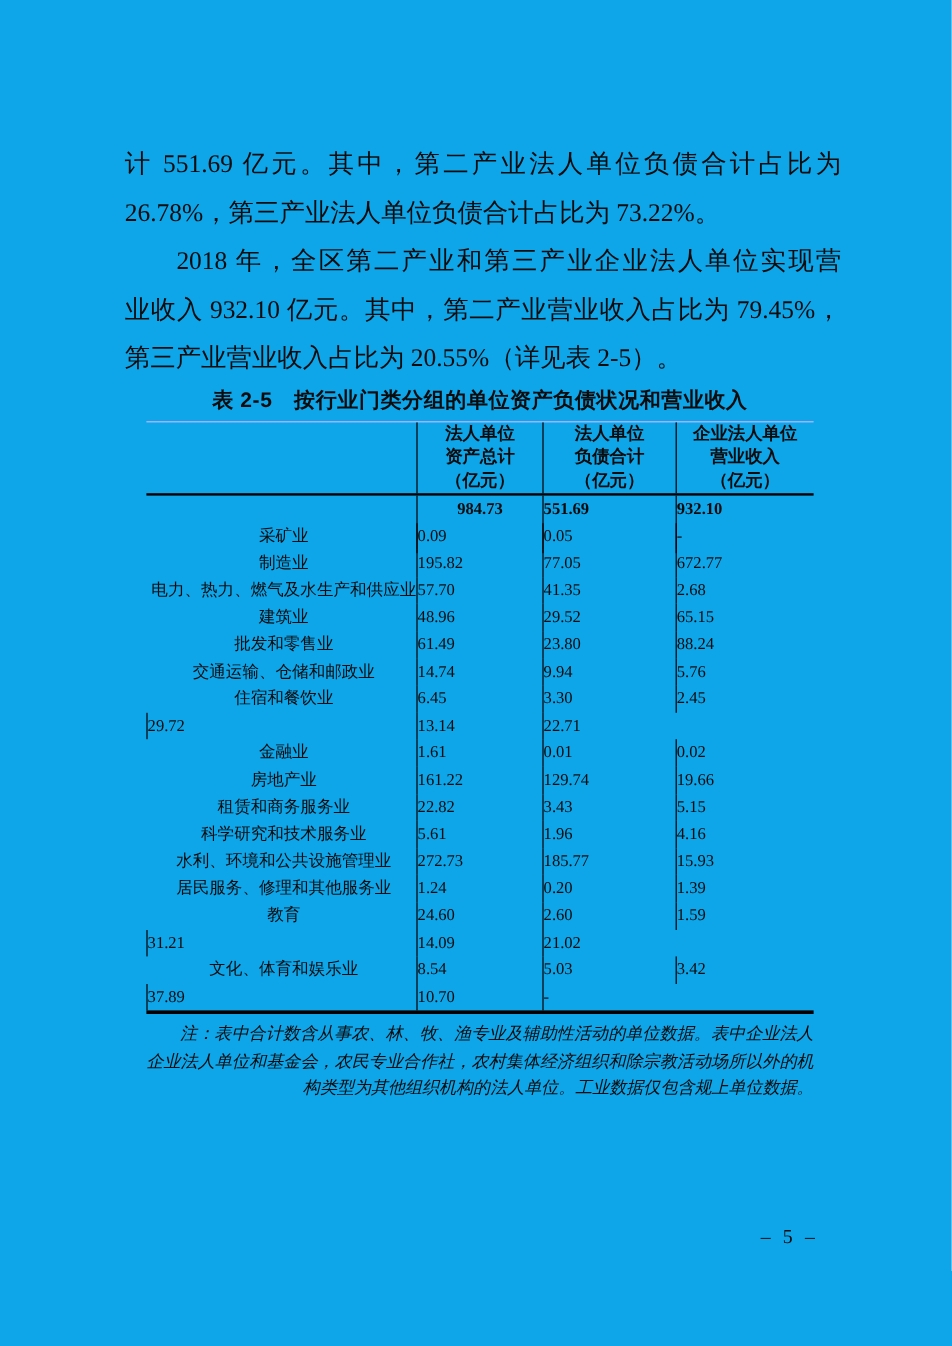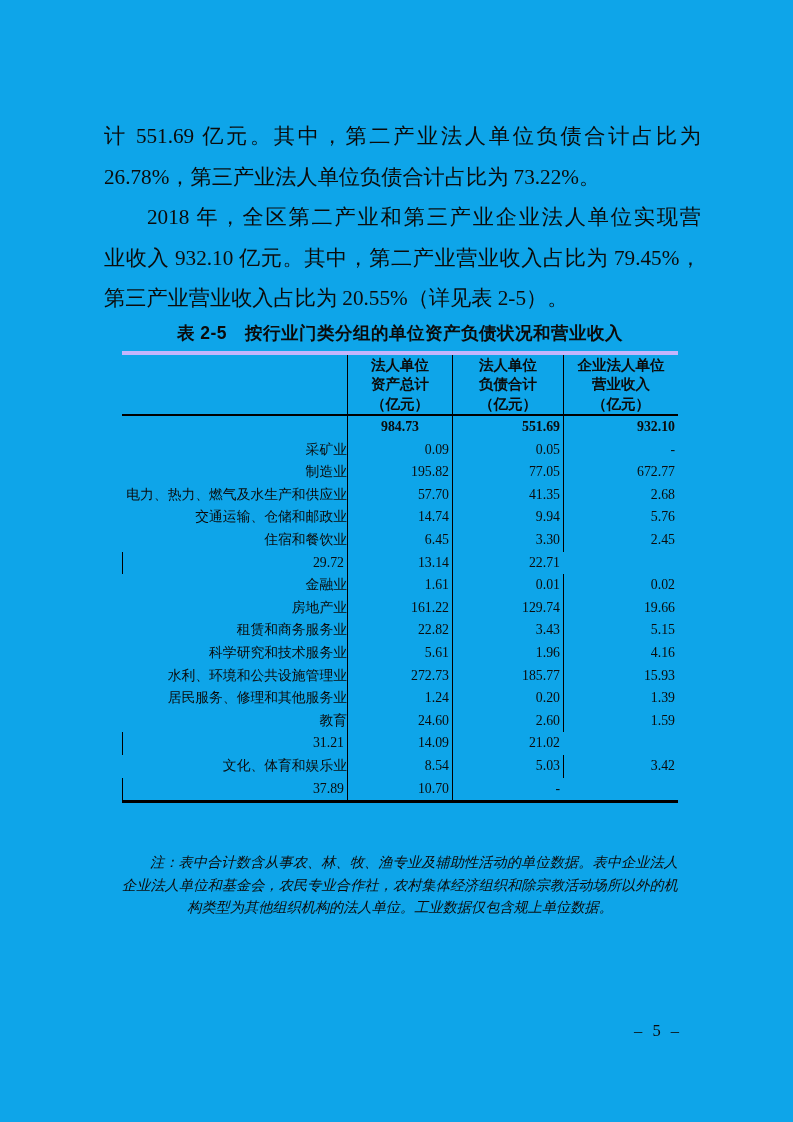--- a/index.html
+++ b/index.html
@@ -11,38 +11,38 @@
   .para{position:absolute;left:104px;top:116px;width:597px;font-size:21.2px;line-height:40.5px;}
   .pline{white-space:nowrap;text-align:left;}
   .pline.just{white-space:normal;text-align:justify;text-align-last:justify;text-justify:inter-character;}
   .pline.indent{text-indent:43px;}
   
   .tbl-title{
     position:absolute;left:122px;top:321px;width:556px;text-align:center;
     font-family:"Liberation Sans","DejaVu Sans",sans-serif;font-weight:700;font-size:17.5px;letter-spacing:0.5px;
   }
   
-  .tbl{position:absolute;left:122px;top:351px;width:556px;border-top:4px solid #c4b5fd;border-bottom:3px solid #000;}
+  .tbl{position:absolute;left:122px;top:351px;width:556px;border-top:1px solid #c4b5fd;border-bottom:3px solid #000;}
   .thead{display:grid;grid-template-columns:225px 105px 111px 115px;height:59px;border-bottom:2px solid #000;}
   .hcell{
     border-left:1.4px solid #000;text-align:center;
     font-family:"Liberation Sans","DejaVu Sans",sans-serif;font-weight:700;font-size:14.5px;line-height:19.3px;padding-top:1px;
   }
   .hcell.blank{border-left:none;}
   .tbody{display:block;}
   .trow{display:grid;grid-template-columns:225px 105px 111px 115px;height:22.6px;}
   .tc{font-size:13.8px;line-height:22.6px;white-space:nowrap;overflow:hidden;}
-  .tc.name{padding-left:4px;text-align:right;}
-  .tc.num{border-left:1.4px solid #000;text-align:right;padding-right:3px;}
+  .tc.name{padding-left:4px;text-align:center;}
+  .tc.num{border-left:1.4px solid #000;padding-right:3px;}
   .trow.total{font-weight:700;}
   .trow.total .tc.name{text-align:center;padding-left:0;letter-spacing:1px;margin-top:48px;}
   .trow.total .tc.assets{text-align:center;padding-right:0;}
   
   .notes{position:absolute;left:122px;top:851px;width:556px;font-size:14.2px;line-height:22.7px;font-style:italic;}
-  .nline{white-space:nowrap;text-align:center;}
+  .nline{white-space:nowrap;text-align:right;}
   .nline.just{white-space:normal;text-align:justify;text-align-last:justify;text-justify:inter-character;}
   .nline.indent{text-indent:28px;}
   
   .pageno{position:absolute;left:618px;top:1021px;width:80px;text-align:center;font-size:16.5px;letter-spacing:3px;}
 </style>
 </head>
 <body>
 
 <div class="page">
 
@@ -95,20 +95,32 @@
         <div class="tc num">77.05</div>
         <div class="tc num">672.77</div>
       </div>
       <div class="trow">
         <div class="tc name">电力、热力、燃气及水生产和供应业</div>
         <div class="tc num">57.70</div>
         <div class="tc num">41.35</div>
         <div class="tc num">2.68</div>
       </div>
       <div class="trow">
+        <div class="tc name">建筑业</div>
+        <div class="tc num">48.96</div>
+        <div class="tc num">29.52</div>
+        <div class="tc num">65.15</div>
+      </div>
+      <div class="trow">
+        <div class="tc name">批发和零售业</div>
+        <div class="tc num">61.49</div>
+        <div class="tc num">23.80</div>
+        <div class="tc num">88.24</div>
+      </div>
+      <div class="trow">
         <div class="tc name">交通运输、仓储和邮政业</div>
         <div class="tc num">14.74</div>
         <div class="tc num">9.94</div>
         <div class="tc num">5.76</div>
       </div>
       <div class="trow">
         <div class="tc name">住宿和餐饮业</div>
         <div class="tc num">6.45</div>
         <div class="tc num">3.30</div>
         <div class="tc num">2.45</div>

